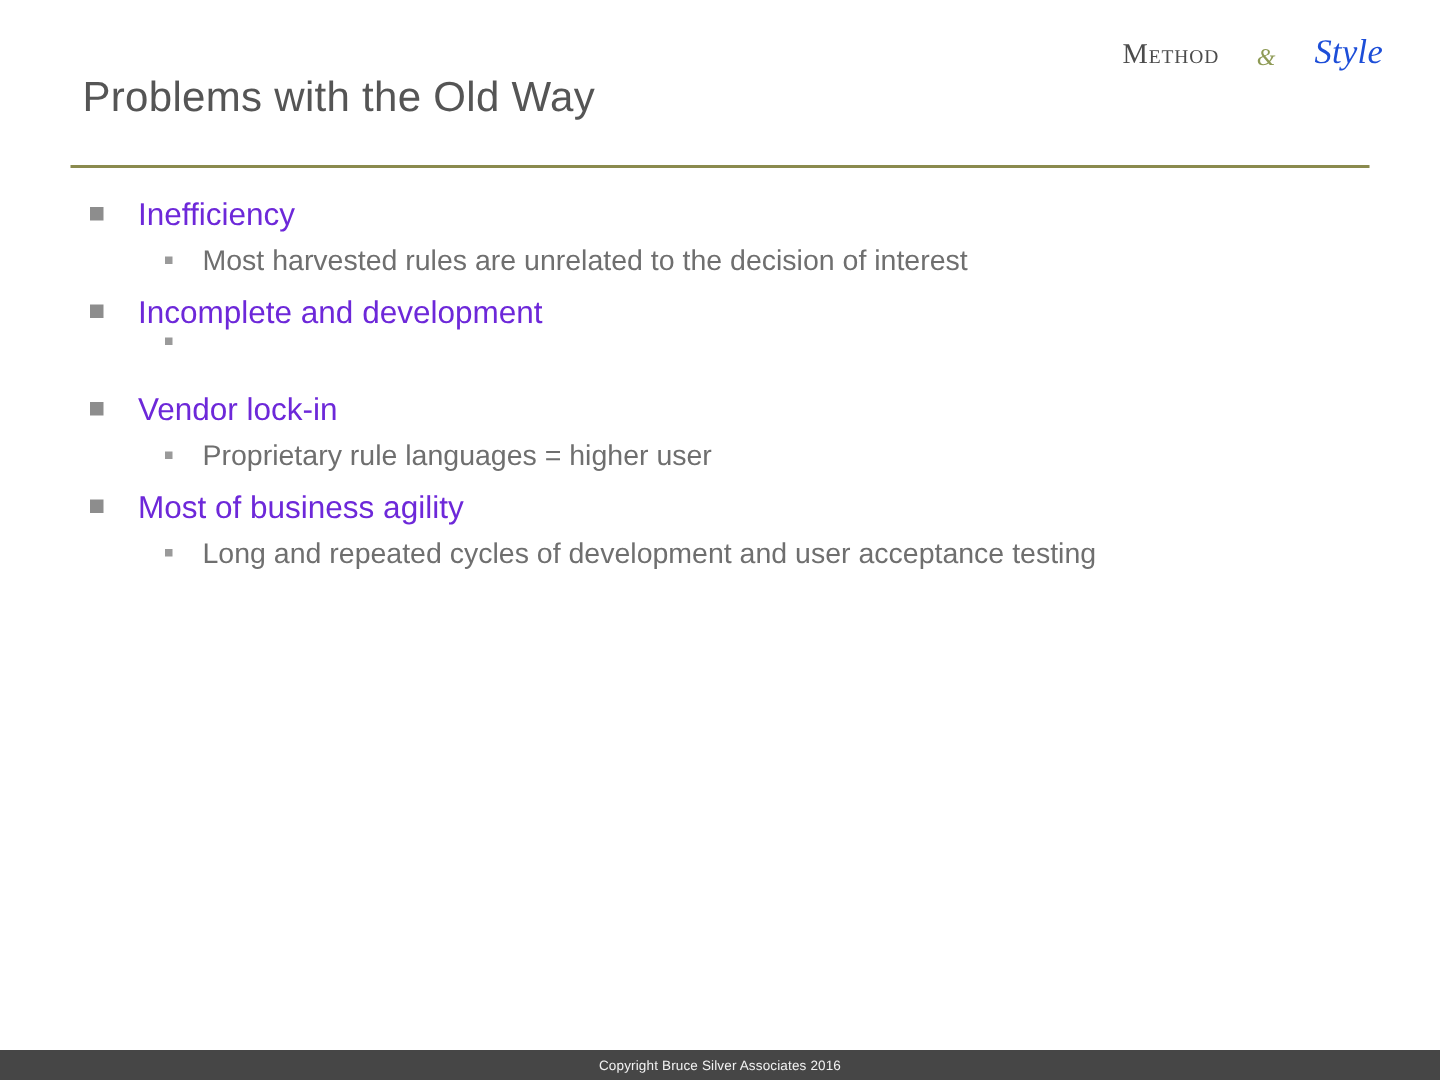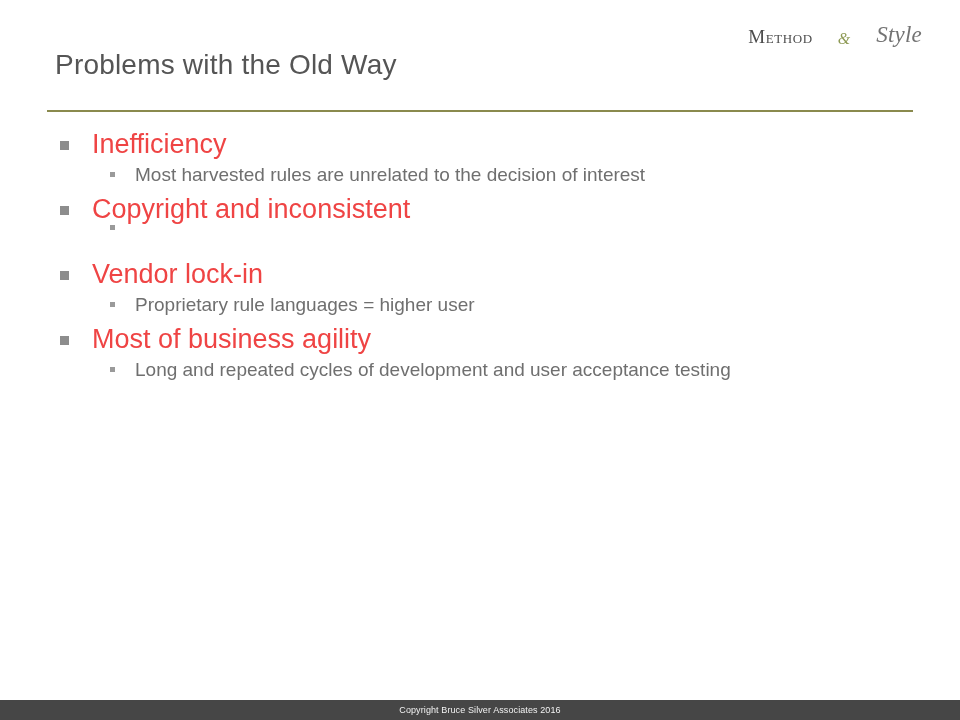--- a/index.html
+++ b/index.html
@@ -33,21 +33,21 @@
     font-family: "Liberation Serif", serif;
     font-variant: small-caps;
     font-size: 19px;
     letter-spacing: 0.6px;
     color: #4c4c4c;
   }
   .logo-style {
     font-family: "Liberation Serif", serif;
     font-style: italic;
     font-size: 23px;
-    color: #737373;
+    color: #1d4ed8;
     letter-spacing: 0.2px;
   }
   .logo-amp {
     font-family: "Liberation Serif", serif;
     font-style: italic;
     font-size: 16px;
     color: #8e9a55;
     margin-right: 1px;
   }
 
@@ -107,22 +107,22 @@
     width: 5px;
     height: 5px;
     background: #9a9a9a;
     margin-right: 20px;
     top: -4px;
   }
   .bullet-text {
     white-space: nowrap;
   }
   .bullet.level1 .bullet-text {
-    font-size: 27px;
-    color: #ef4444;
+    font-size: 21px;
+    color: #6d28d9;
     line-height: 26px;
   }
   .bullet.level2 .bullet-text {
     font-size: 19px;
     color: #6f6f6f;
     line-height: 22px;
   }
 
   
   .footer-bar {
@@ -165,21 +165,21 @@
       <span class="bullet-text">Inefficiency</span>
     </div>
 
     <div class="bullet level2">
       <span class="marker"></span>
       <span class="bullet-text">Most harvested rules are unrelated to the decision of interest</span>
     </div>
 
     <div class="bullet level1">
       <span class="marker"></span>
-      <span class="bullet-text">Copyright and inconsistent</span>
+      <span class="bullet-text">Incomplete and development</span>
     </div>
 
     <div class="bullet level2">
       <span class="marker"></span>
     </div>
 
     <div class="bullet level1">
       <span class="marker"></span>
       <span class="bullet-text">Vendor lock-in</span>
     </div>

